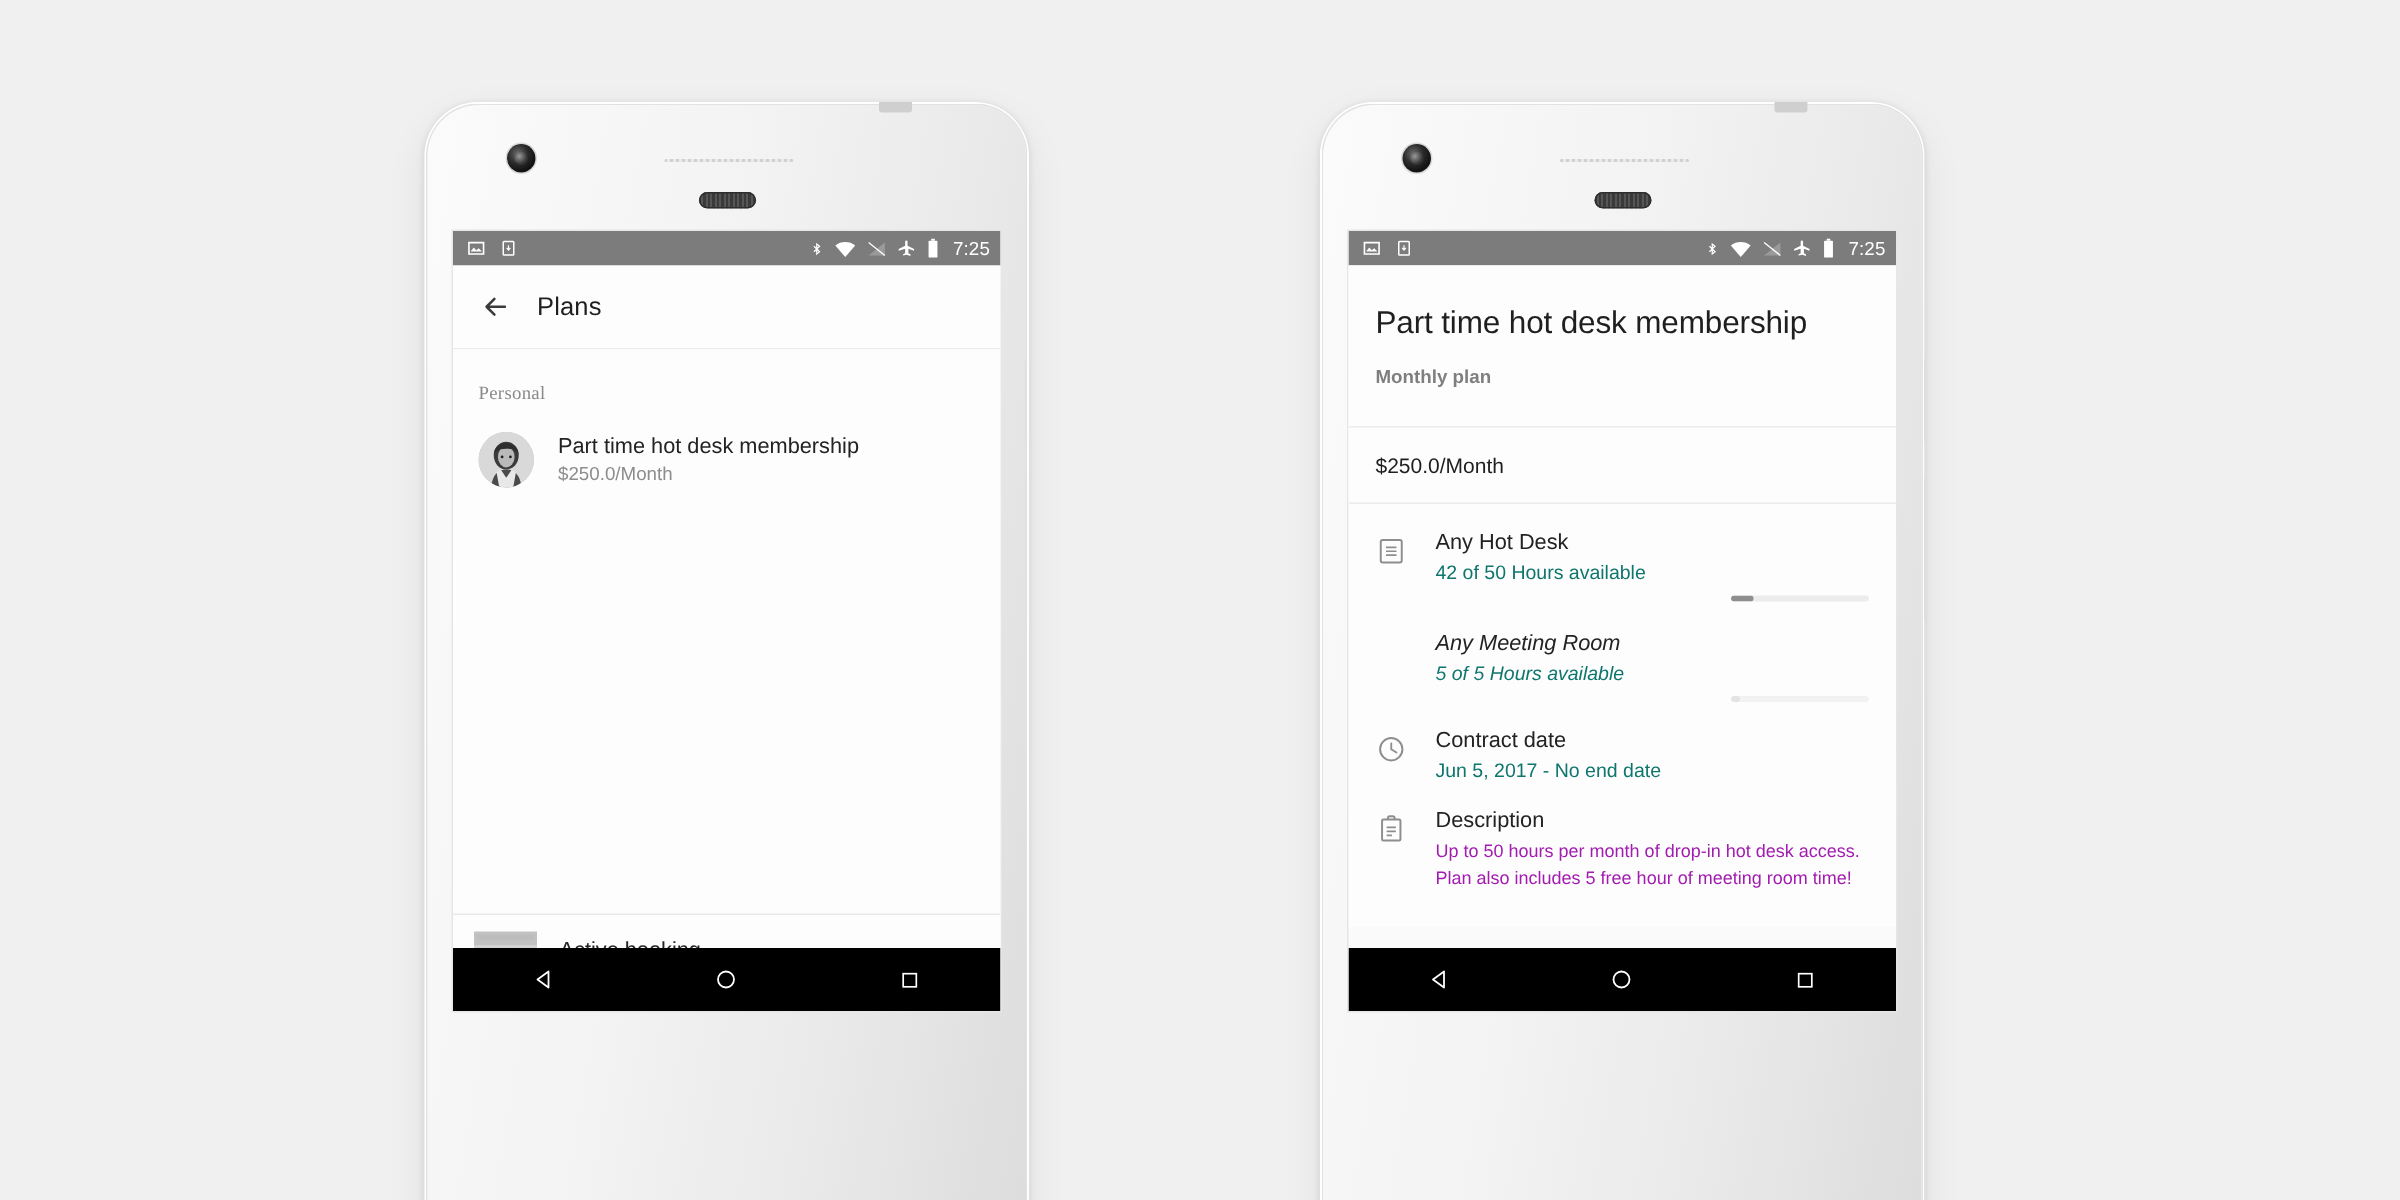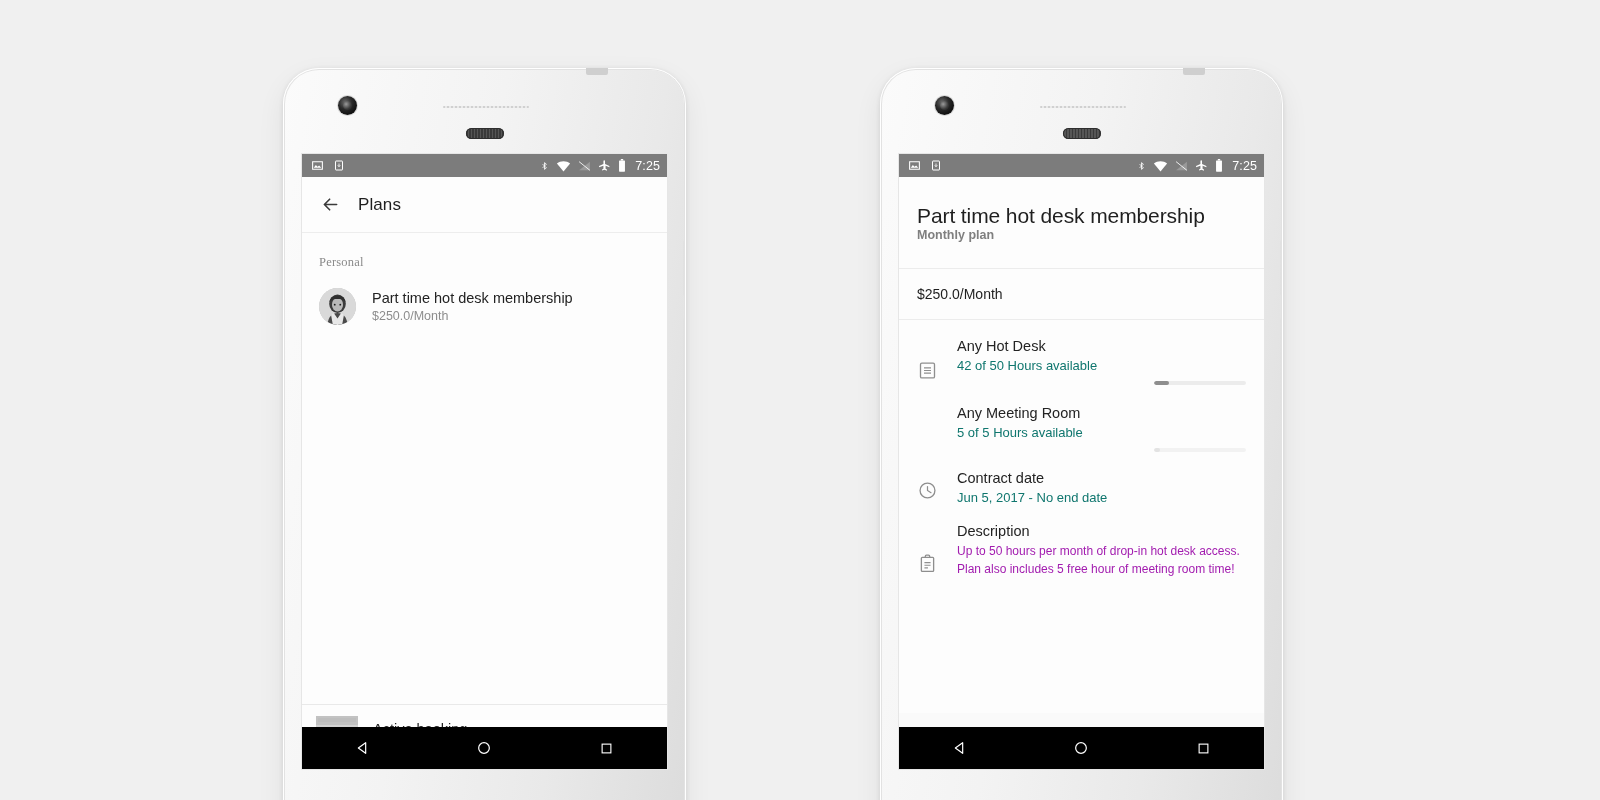--- a/index.html
+++ b/index.html
@@ -79,21 +79,21 @@
     top: 60px; width: 38px; height: 11px; border-radius: 6px;
     background: repeating-linear-gradient(90deg,#3a3a3a 0 1.5px,#565656 1.5px 3px);
     box-shadow: inset 0 0 0 1px #2e2e2e;
   }
 
   
   .screen {
     position: relative;
     margin: 0 auto;
     width: 365px;
-    height: 615px;
+    height: 520px;
     background: #fafafa;
     overflow: hidden;
     z-index: 3;
     box-shadow: 0 0 0 1px #e6e6e6;
   }
 
   .statusbar {
     height: 23px; background: #7c7c7c;
     display: flex; align-items: center;
     padding: 0 7px 0 9px; color: #fff;
@@ -150,33 +150,33 @@
   }
   .booking-texts { display: flex; flex-direction: column; gap: 3px; }
   .booking-title { font-size: 14.5px; color: #232323; }
   .booking-sub { font-size: 12.5px; color: #8d8d8d; }
 
   
   .hero { padding: 26px 18px 26px 18px; background: #fdfdfd; }
   .hero-title {
     font-size: 21px; color: #1f1f1f; letter-spacing: -.1px; line-height: 1.2;
   }
-  .hero-sub { font-size: 12.5px; color: #7f7f7f; font-weight: bold; }
+  .hero-sub { font-size: 12.5px; color: #7f7f7f; font-weight: bold; margin-top: 16px; }
 
   .price-row {
     padding: 17px 18px; font-size: 14px; color: #1f1f1f;
     border-top: 1px solid #ececec; border-bottom: 1px solid #ececec;
     background: #fdfdfd;
   }
 
   .detail-item {
     display: flex; gap: 16px; padding: 18px 18px 0 18px;
-    align-items: flex-end;
-  }
-  .detail-item.nogap { padding-top: 20px; }
+    align-items: flex-start;
+  }
+  .detail-item.nogap { padding-top: 20px; font-style: italic; }
   .det-icon { width: 24px; flex: none; padding-top: 3px; }
   .det-body { flex: 1; min-width: 0; }
   .det-title { font-size: 14.5px; color: #232323; }
   .det-sub { font-size: 13px; color: #0f766e; margin-top: 4px; }
   .det-para { font-size: 12px; color: #a21caf; margin-top: 4px; line-height: 1.45; }
 
   .meter-wrap { margin-top: 8px; display: flex; justify-content: flex-end; }
   .meter {
     width: 92px; height: 4px; border-radius: 2px;
     background: #ececec; position: relative; overflow: hidden;

